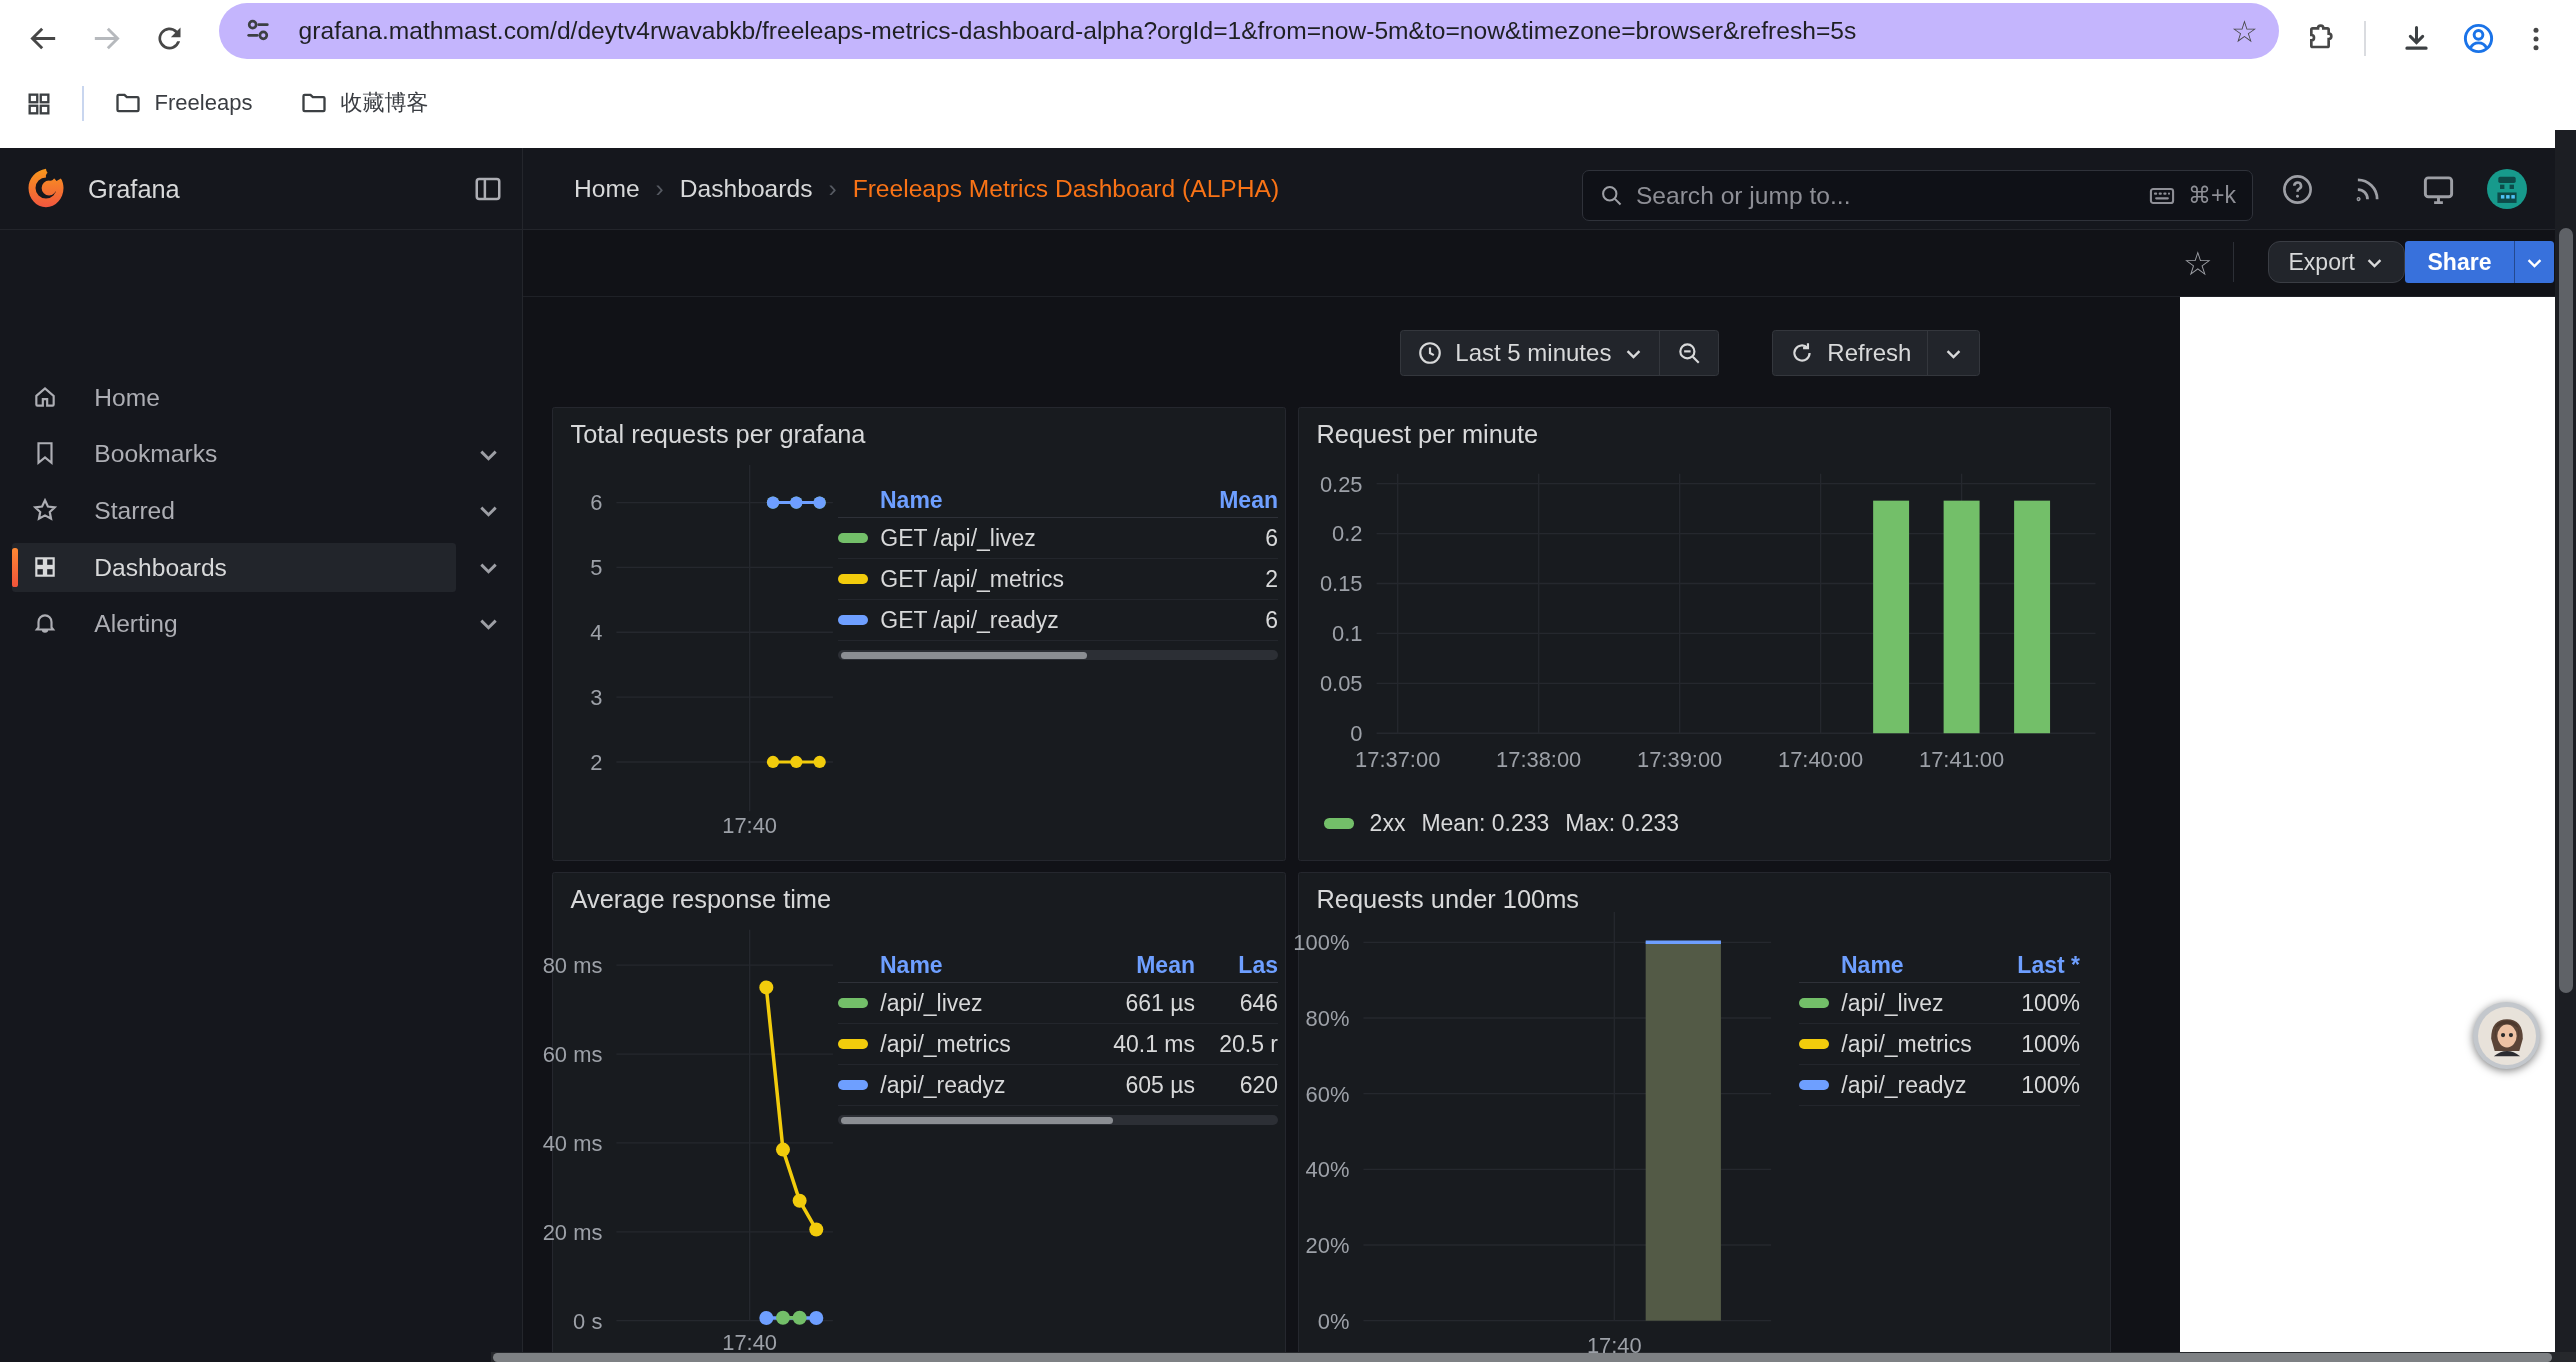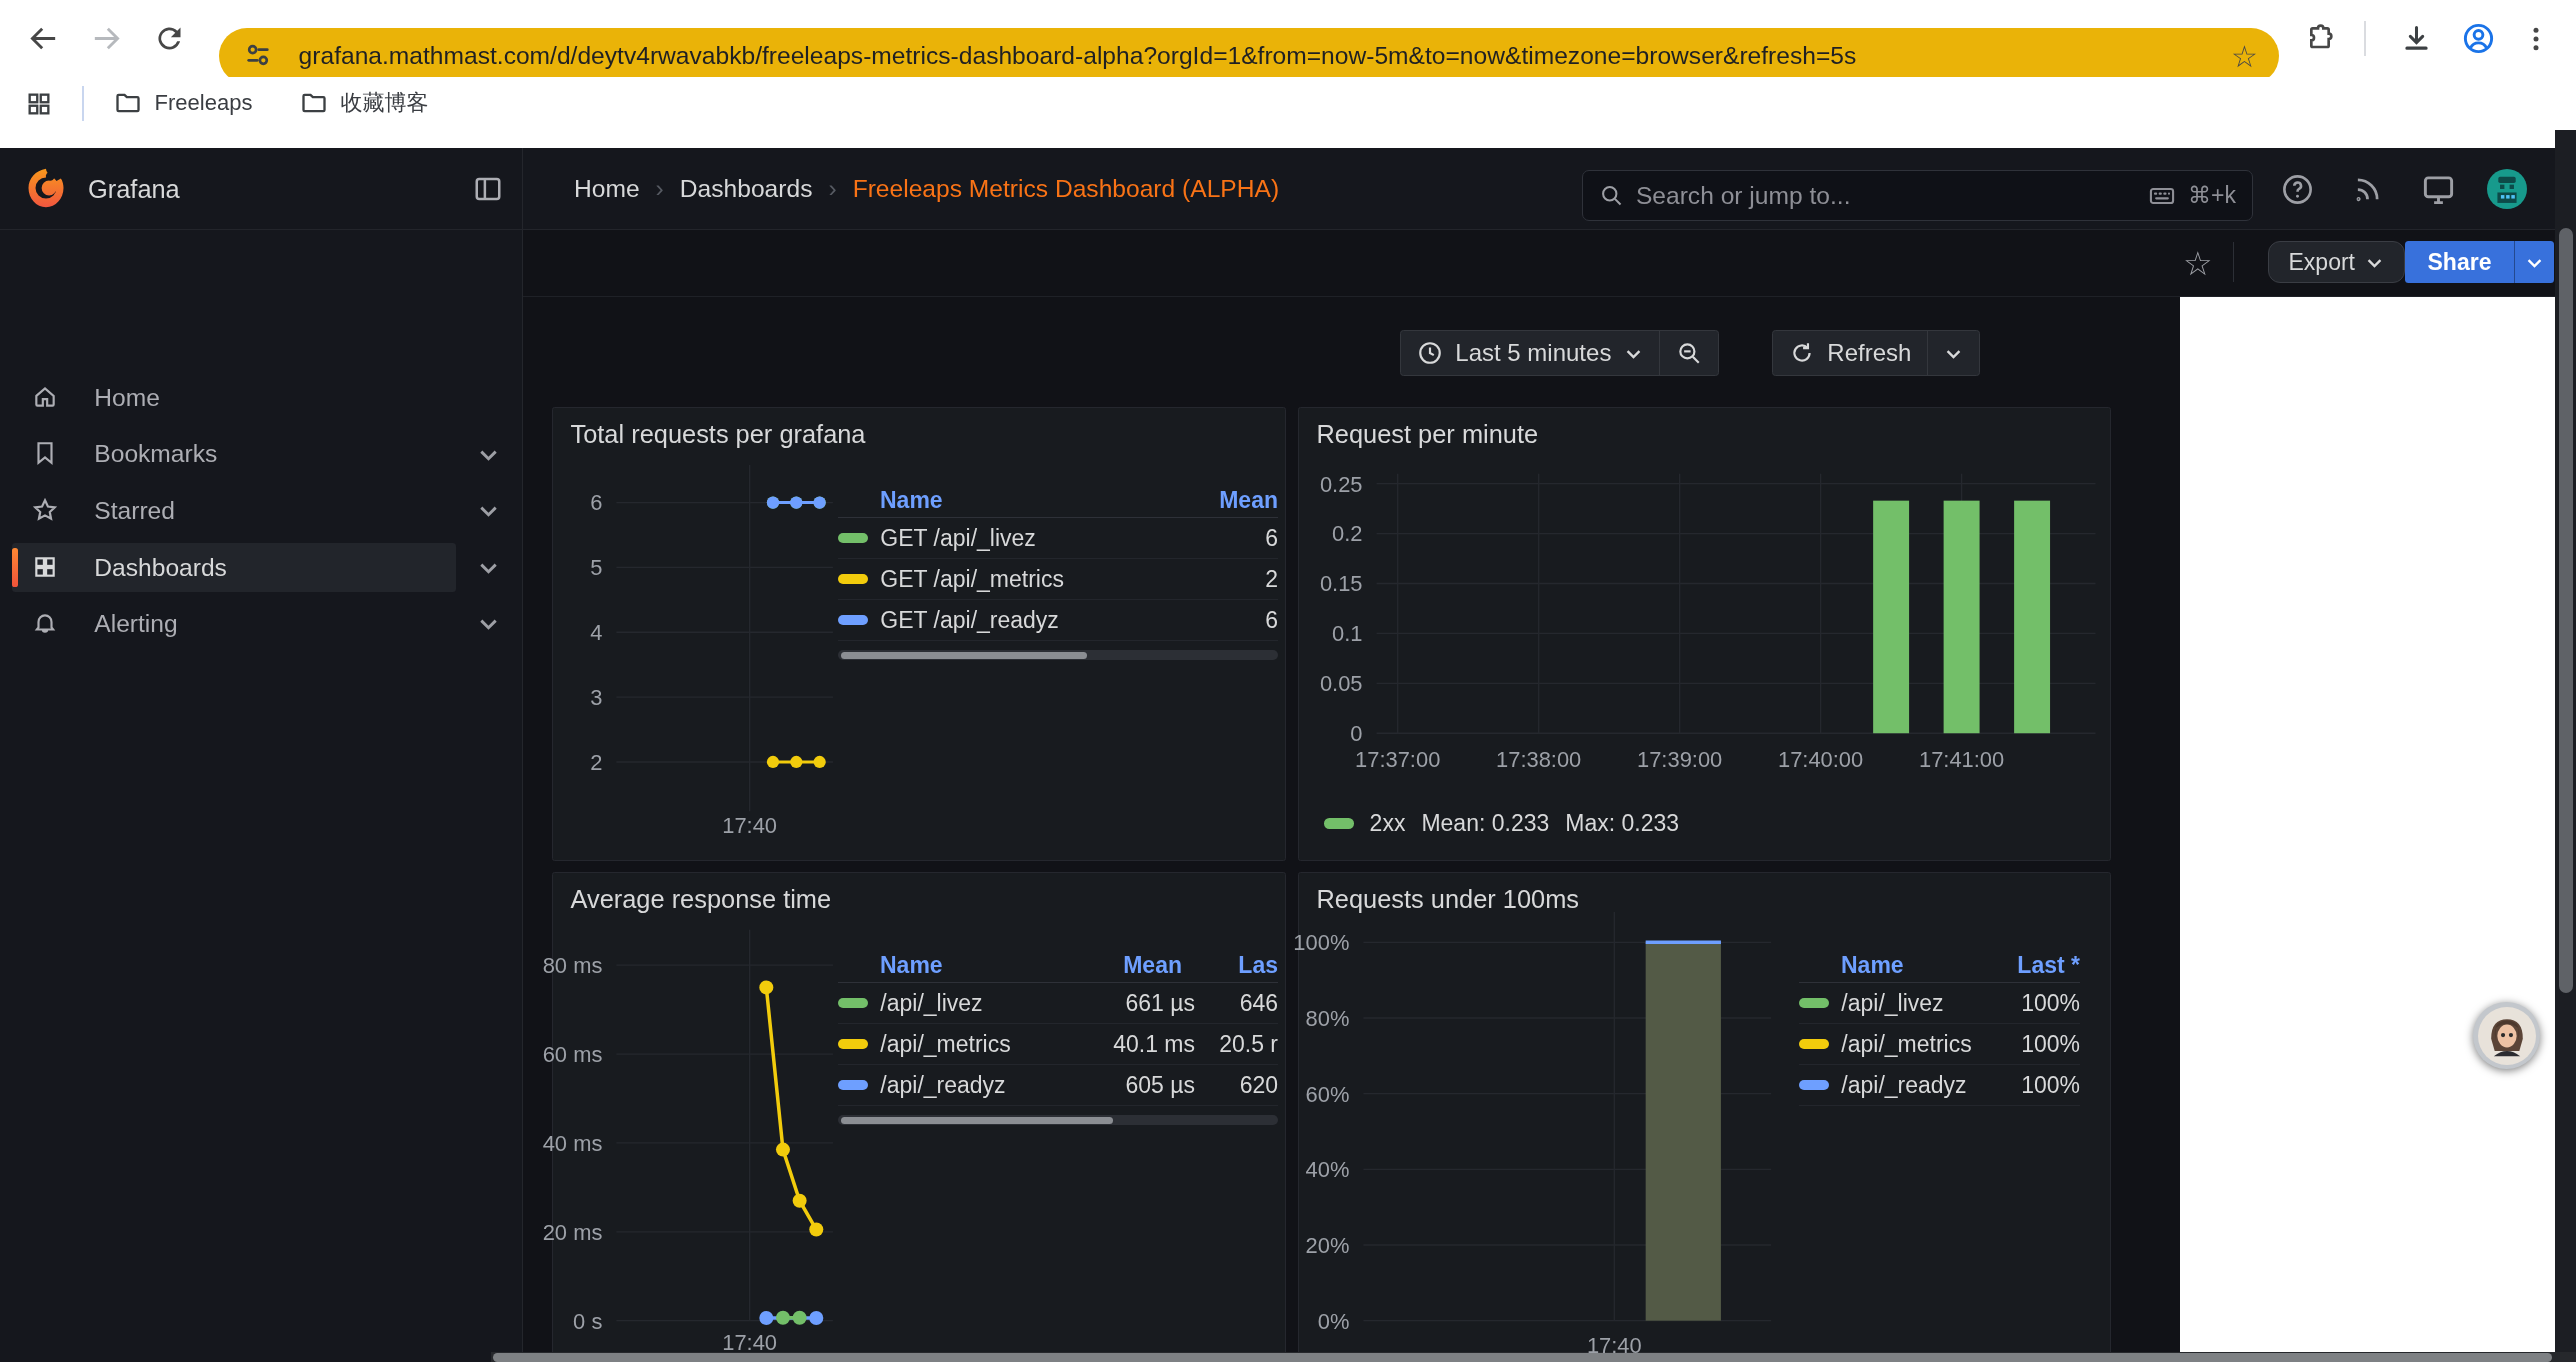--- a/index.html
+++ b/index.html
@@ -3,22 +3,22 @@
 <meta charset="utf-8">
 <style>
   * { margin:0; padding:0; box-sizing:border-box; }
   html,body { width:2576px; height:1363px; overflow:hidden; background:#fff;
     font-family:"Liberation Sans", sans-serif; }
   #root { position:relative; width:2576px; height:1363px; }
 
   
   .btoolbar { position:absolute; left:0; top:0; width:2576px; height:77px; background:#ffffff; }
   .nav-ico { position:absolute; top:19px; width:39px; height:39px; display:flex; align-items:center; justify-content:center; }
-  .urlpill { position:absolute; left:219px; top:28px; width:2060px; height:56px; border-radius:28px;
-    background:#eab308; display:flex; align-items:center; }
+  .urlpill { position:absolute; left:219px; top:3px; width:2060px; height:56px; border-radius:28px;
+    background:#c4b5fd; display:flex; align-items:center; }
   .urltext { font-size:24.6px; color:#1f2023; margin-left:24.6px; white-space:nowrap; overflow:hidden; flex:1; }
   .bbar { position:absolute; left:0; top:77px; width:2576px; height:53px; background:#ffffff; }
   .bkm { position:absolute; top:8.8px; height:35px; display:flex; align-items:center; gap:12.3px; padding:0 12.3px; border-radius:17.5px; }
   .bkm span { font-size:22px; color:#3a3d42; }
   .vsep-l { position:absolute; width:1.8px; background:#ccd6e8; }
 
   
   .app { position:absolute; left:0; top:148px; width:2180px; height:1233px; background:#111217; }
   .sidebar { position:absolute; left:0; top:0; width:523px; height:1233px; background:#15171d; border-right:0.9px solid #24262c; }
   .topbar { position:absolute; left:523px; top:0; width:2053px; height:82px; background:#15171d; border-bottom:0.9px solid #23252b; }
@@ -60,21 +60,21 @@
   .tseg + .tseg { border-left:0.9px solid #34373d; }
 
   
   .panel { position:absolute; background:#181b1f; border:0.9px solid #25272e; border-radius:2.6px; overflow:hidden; }
   .ptitle { position:absolute; left:17.5px; top:12.3px; font-size:25.4px; font-weight:500; color:#d8d9da; white-space:nowrap; }
   .nodata { position:absolute; left:0; right:0; top:238px; text-align:center; font-size:32px; color:#9a9ea6; }
 
   
   .legend { position:absolute; font-size:23px; color:#d8d9da; }
   .lhead { display:flex; align-items:center; height:35px; padding-left:42px; color:#6e9fff; font-weight:700;
-    border-bottom:0.9px solid #2e3138;gap:13px; }
+    border-bottom:0.9px solid #2e3138; }
   .lrow { display:flex; align-items:center; height:41px; border-bottom:0.9px solid #23262c; }
   .swatch { width:30px; height:10.5px; border-radius:5.3px; margin-right:12.3px; flex:0 0 30px; }
   .lname { flex:1; white-space:nowrap; overflow:hidden; }
   .lh-name { flex:1; }
   .lval { text-align:right; white-space:nowrap; }
   .w120 { width:105px; } .w170 { width:149px; } .w95 { width:83px; } .w110 { width:96px; }
   .lscroll { position:relative; height:10.5px; background:#2c2f35; border-radius:5.3px; margin-top:8.8px; }
   .lscroll .thumb { position:absolute; left:2.6px; top:1.8px; bottom:1.8px; width:56%; background:#8b8e93; border-radius:4.4px; }
 
   .p2legend { position:absolute; left:24.6px; top:402px; display:flex; align-items:center; gap:16px; font-size:23px; color:#d8d9da; }

